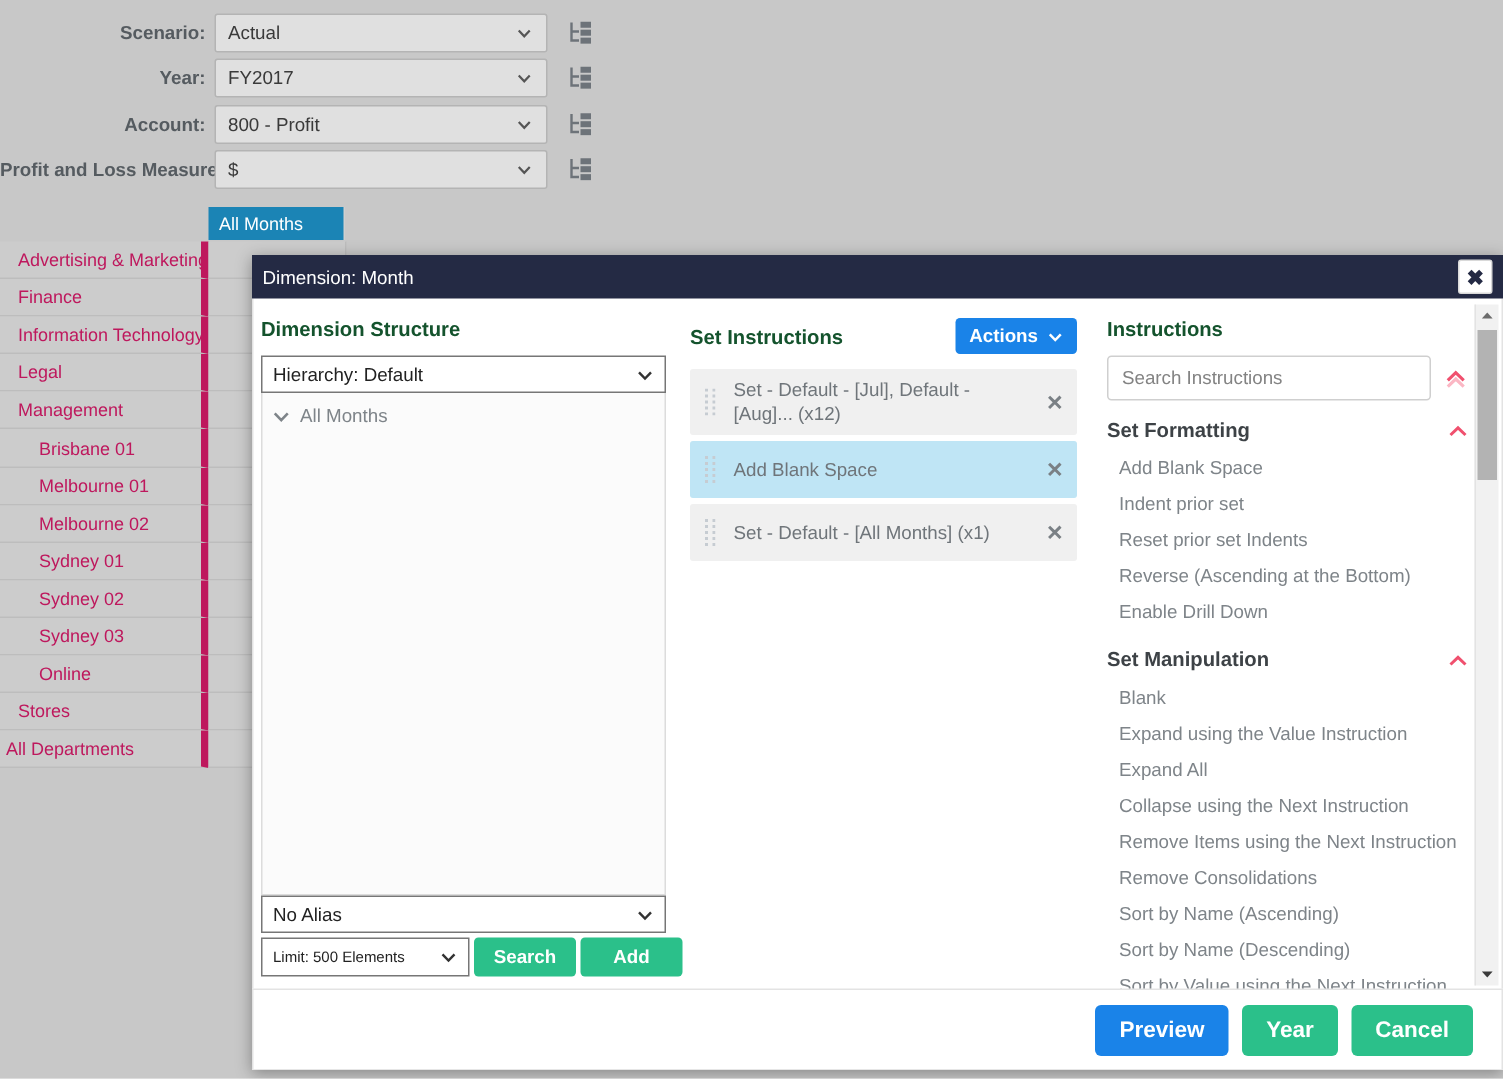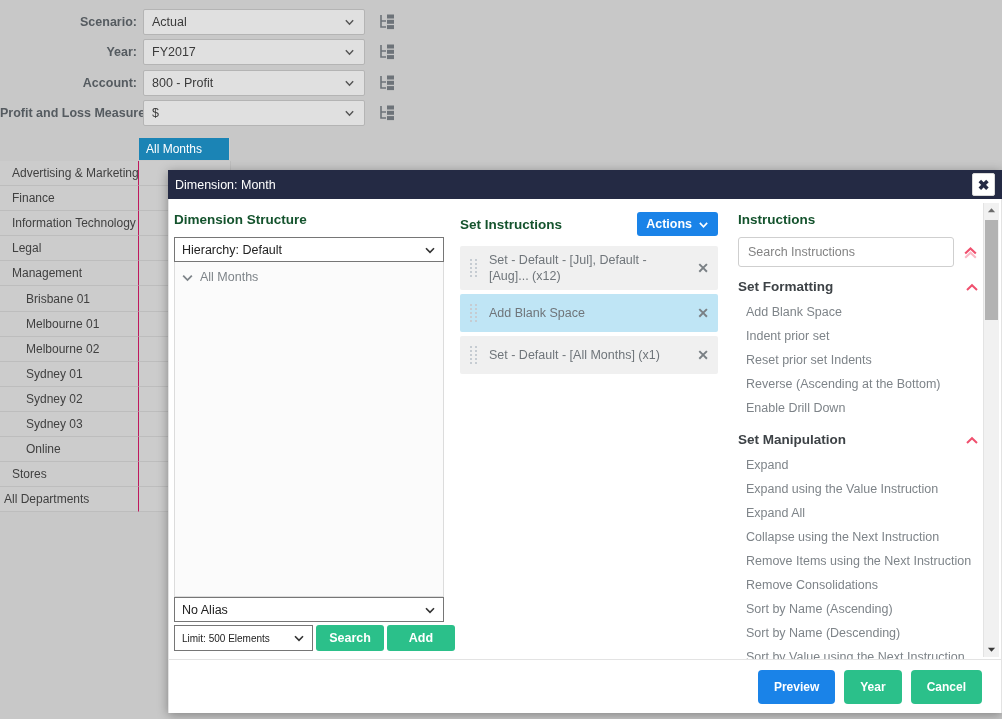--- a/index.html
+++ b/index.html
@@ -95,24 +95,24 @@
   }
   #rowhdr {
     position: absolute;
     left: 0; top: 30px;
     width: 139px;
   }
   .grow {
     height: 25.1px;
     box-sizing: border-box;
     border-bottom: 1px solid #bdbdbd;
-    border-right: 1px solid #be185d;
+    border-right: 5px solid #be185d;
     background: #cccccc;
     font-size: 12px;
-    color: #404040;
+    color: #be185d;
     display: flex;
     align-items: center;
     white-space: nowrap;
     overflow: hidden;
   }
   .grow.lvl0 { padding-left: 4px; }
   .grow.lvl1 { padding-left: 12px; }
   .grow.lvl2 { padding-left: 26px; }
   #valcol {
     position: absolute;
@@ -428,21 +428,21 @@
     justify-content: flex-end;
     padding-right: 19px;
     gap: 9px;
     box-sizing: border-box;
   }
   .footer-btn {
     height: 34px;
     border: none;
     border-radius: 4px;
     color: #ffffff;
-    font-size: 12px;
+    font-size: 15px;
     font-weight: bold;
     padding: 0 16px;
     cursor: pointer;
     font-family: "Liberation Sans", sans-serif;
   }
   .btn-blue { background: #1a83e8; }
   .btn-teal { background: #2bc08a; }
 </style>
 </head>
 <body>
@@ -682,21 +682,21 @@
           <div class="lib-item">Indent prior set</div>
           <div class="lib-item">Reset prior set Indents</div>
           <div class="lib-item">Reverse (Ascending at the Bottom)</div>
           <div class="lib-item">Enable Drill Down</div>
           <div class="section-head">
             <span class="section-title">Set Manipulation</span>
             <svg width="16" height="12" viewBox="0 0 16 12">
               <path d="M4 9 L9 4.2 L14 9" stroke="#f0506e" stroke-width="2" fill="none"></path>
             </svg>
           </div>
-          <div class="lib-item">Expand</div>
+          <div class="lib-item">Blank</div>
           <div class="lib-item">Expand using the Value Instruction</div>
           <div class="lib-item">Expand All</div>
           <div class="lib-item">Collapse using the Next Instruction</div>
           <div class="lib-item">Remove Items using the Next Instruction</div>
           <div class="lib-item">Remove Consolidations</div>
           <div class="lib-item">Sort by Name (Ascending)</div>
           <div class="lib-item">Sort by Name (Descending)</div>
           <div class="lib-item">Sort by Value using the Next Instruction</div>
         </div>
 

